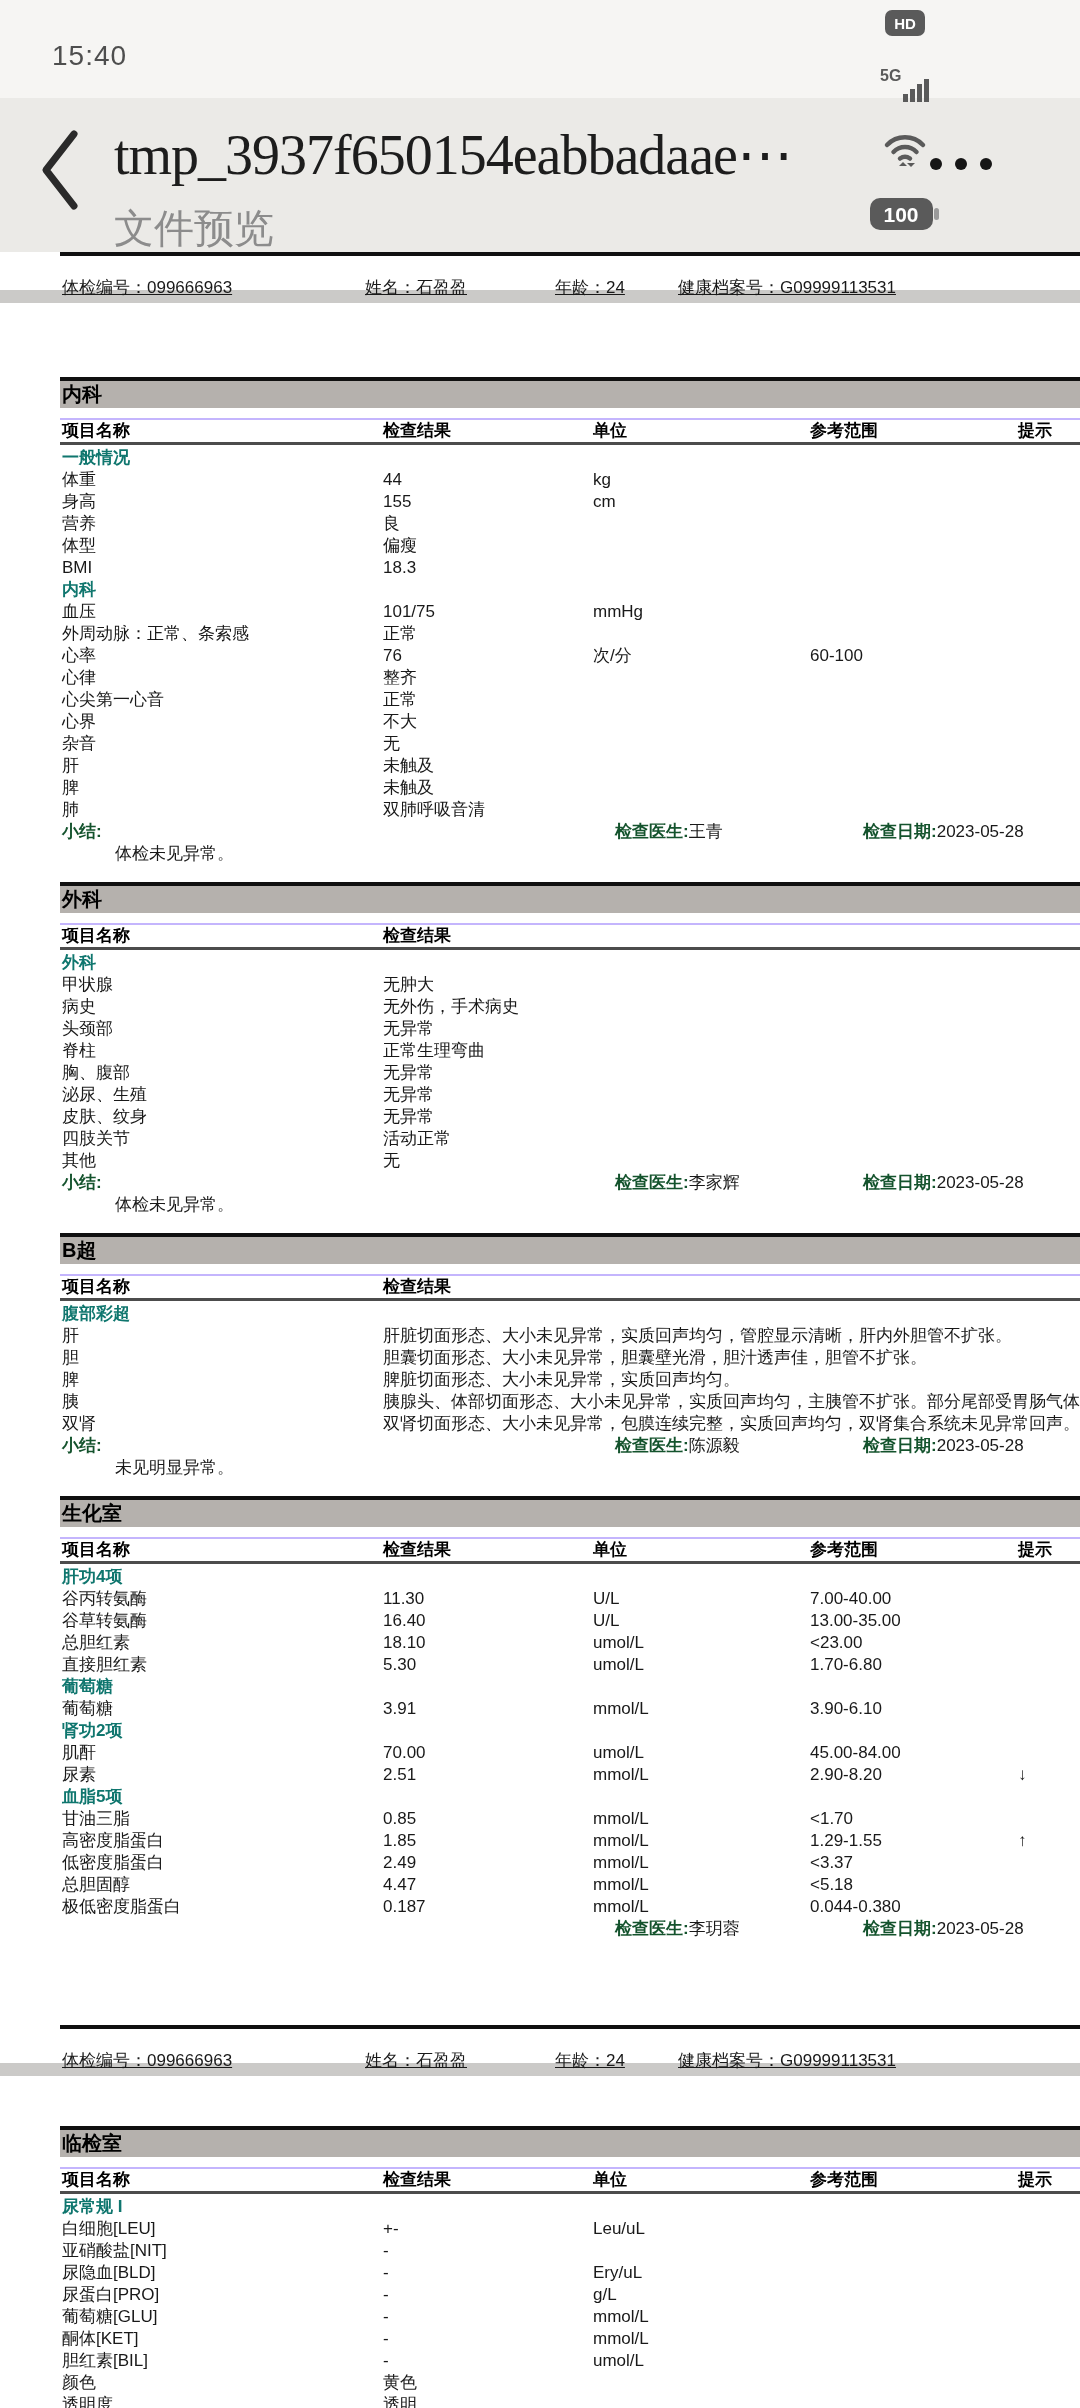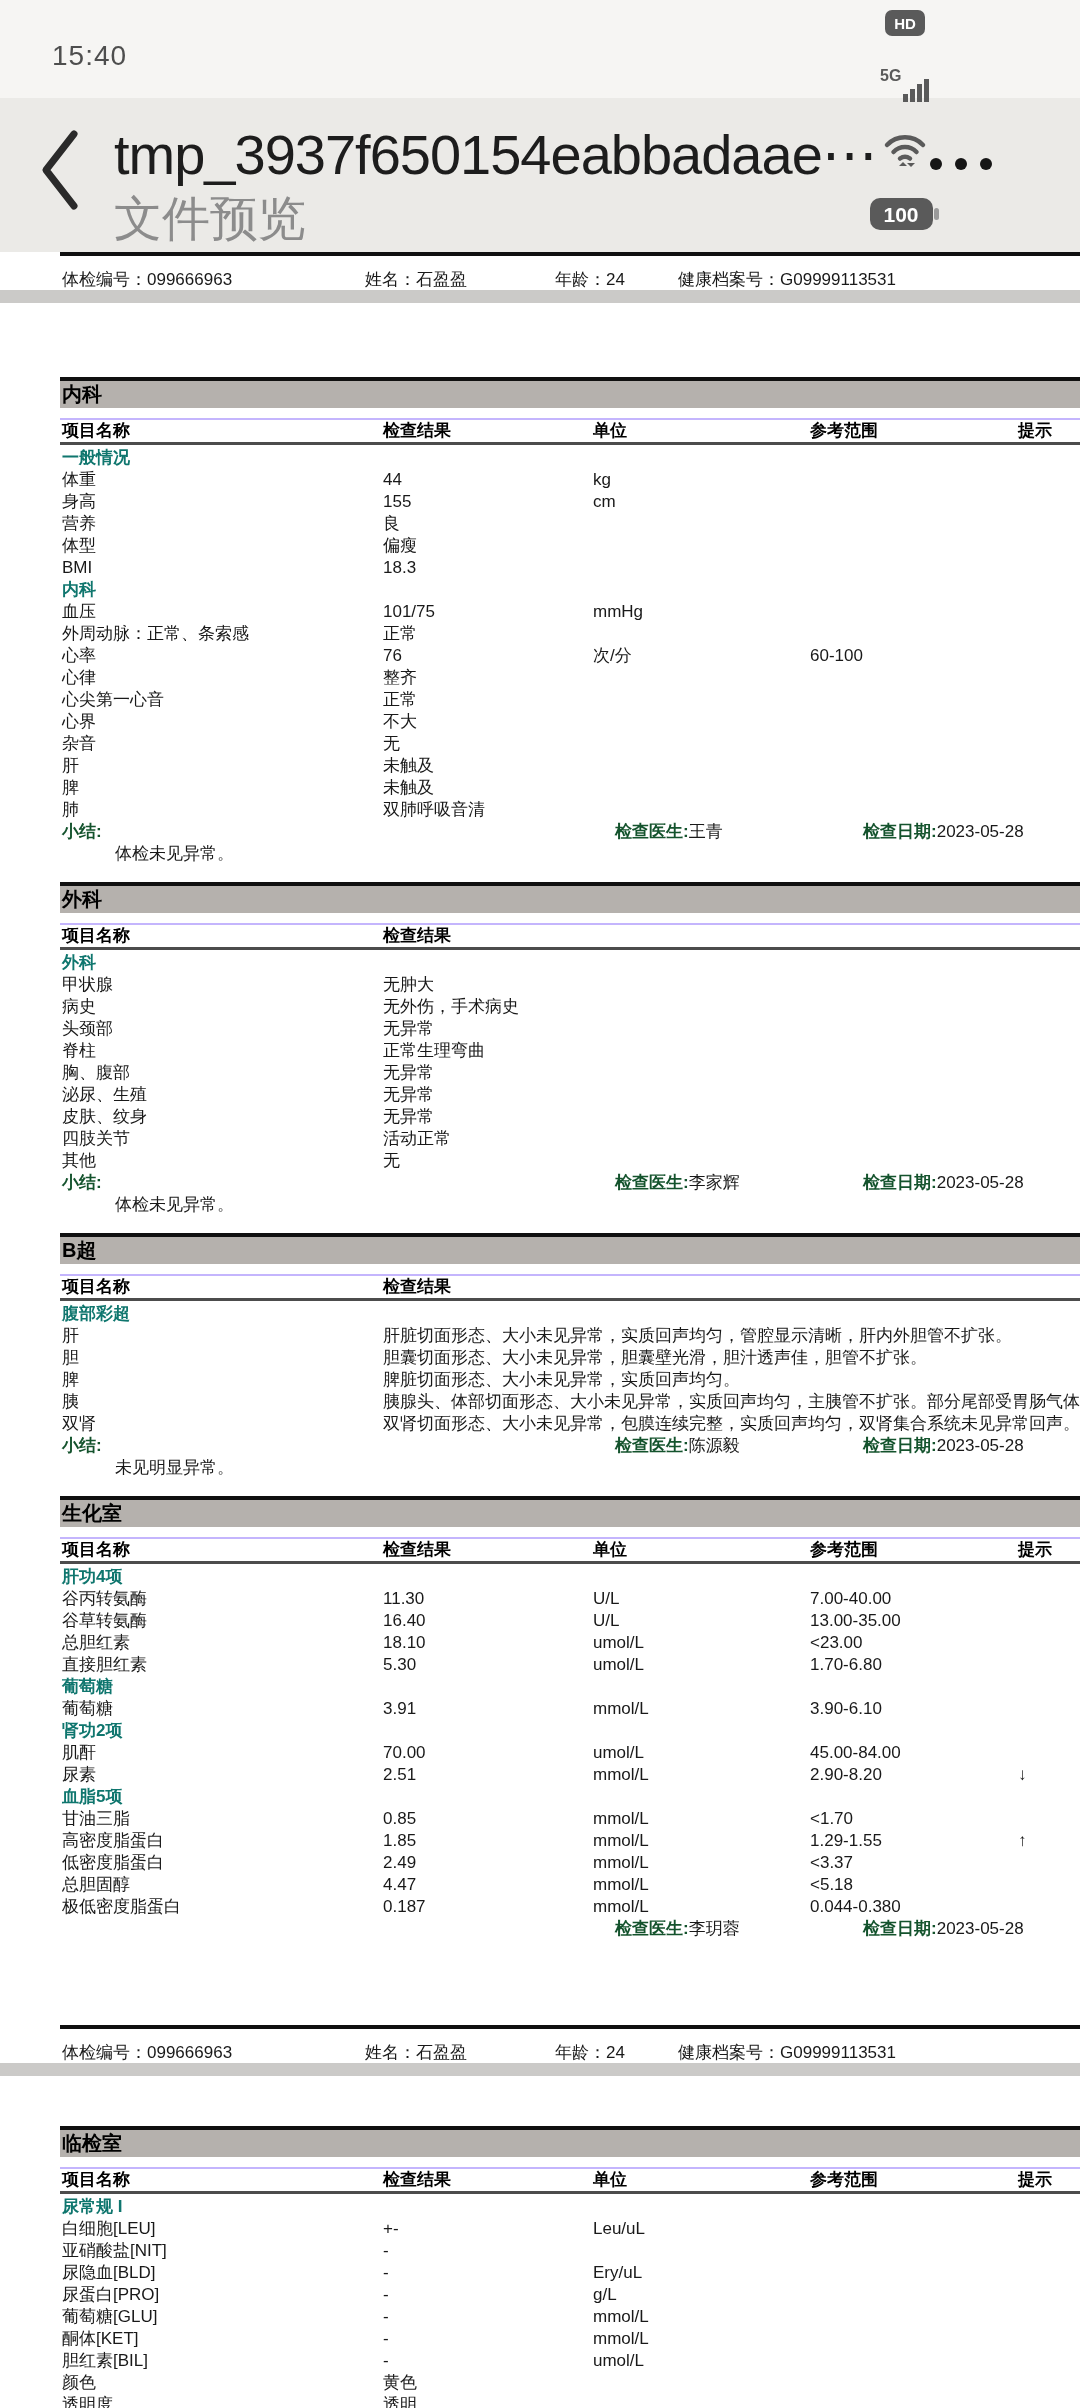--- a/index.html
+++ b/index.html
@@ -15,35 +15,35 @@
   }
   .clock{font-size:28px;color:#4e4e4e;font-weight:500;margin-left:52px;letter-spacing:1px;}
   .status-icons{margin-left:auto;margin-right:140px;display:flex;align-items:center;gap:27px;flex-direction:column;}
   .status-icons svg{display:block;}
   
   .title-bar{
     height:154px;background:#ebeae7;display:flex;align-items:flex-start;
     box-sizing:border-box;padding:26px 88px 0 38px;
   }
   .back-btn{width:56px;height:96px;display:flex;align-items:center;justify-content:flex-start;flex:0 0 auto;cursor:pointer;}
-  .tcol{flex:1 1 auto;min-width:0;margin-left:20px;}
+  .tcol{flex:1 1 auto;min-width:0;margin-left:20px;font-family:Liberation Serif, serif;}
   .doc-title{
     font-size:56px;color:#1d1d1d;line-height:62px;white-space:nowrap;overflow:hidden;
     letter-spacing:-1px;
   }
-  .doc-subtitle{font-size:48px;color:#8c8c8c;line-height:46px;margin-top:10px;}
+  .doc-subtitle{font-size:40px;color:#8c8c8c;line-height:46px;margin-top:20px;}
   .more-btn{flex:0 0 auto;display:flex;gap:13px;align-items:center;margin-top:34px;cursor:pointer;}
   .dot{width:12px;height:12px;border-radius:50%;background:#161616;}
   
   .doc{background:#fff;color:#191919;}
   .patient-row{
     height:38px;box-sizing:border-box;border-top:4px solid #101010;
     margin-left:60px;position:relative;font-size:17px;
   }
-  .patient-row span{position:absolute;top:12px;white-space:nowrap;}
+  .patient-row span{position:absolute;top:20px;white-space:nowrap;text-decoration:underline;}
   .p-i0{left:2px;} .p-i1{left:305px;} .p-i2{left:495px;} .p-i3{left:618px;}
   .page-sep{height:13px;background:#cbcac8;}
   .gap1{height:74px;}
   .gap-p2{height:85px;}
   .gap-p2b{height:50px;}
   .section{margin-left:60px;position:relative;}
   .mt17{margin-top:17px;}
   .section-title-bar{
     border-top:4px solid #101010;background:#b5b1ad;height:31px;box-sizing:border-box;
     line-height:26px;font-size:20px;font-weight:700;color:#000;padding-left:2px;

